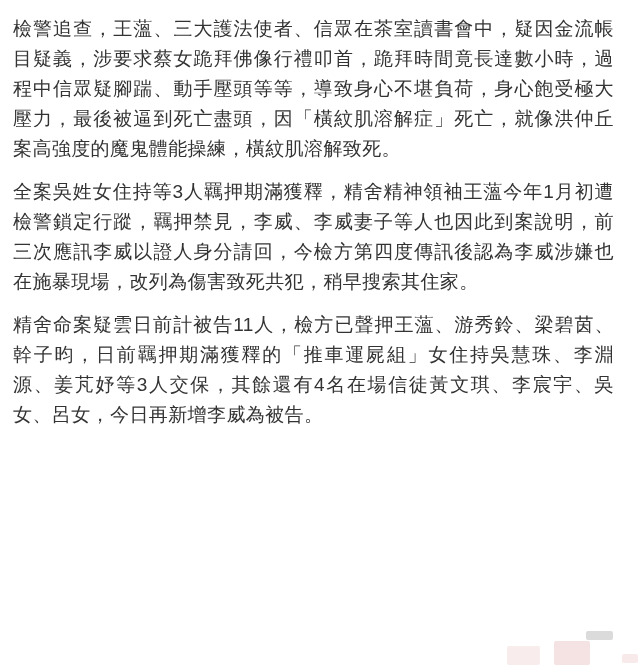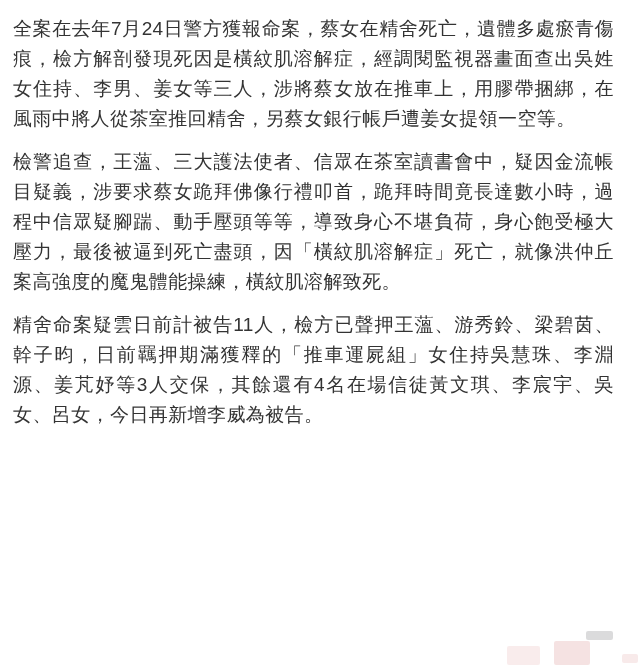--- a/index.html
+++ b/index.html
@@ -49,21 +49,21 @@
   }
   .smudge-pink-3 {
     left: 622px; top: 654px; width: 16px; height: 9px;
     background: rgba(243, 220, 220, 0.6);
   }
 </style>
 </head>
 <body>
 
 <div class="article">
-  <p>全案在去年7月24日警方獲報命案，蔡女在精舍死亡，遺體多處瘀青傷痕，檢方解剖發現死因是橫紋肌溶解症，經調閱監視器畫面查出吳姓女住持、李男、姜女等三人，涉將蔡女放在推車上，用膠帶捆綁，在風雨中將人從茶室推回精舍，另蔡女銀行帳戶遭姜女提領一空等。</p>
   <p>檢警追查，王薀、三大護法使者、信眾在茶室讀書會中，疑因金流帳目疑義，涉要求蔡女跪拜佛像行禮叩首，跪拜時間竟長達數小時，過程中信眾疑腳踹、動手壓頭等等，導致身心不堪負荷，身心飽受極大壓力，最後被逼到死亡盡頭，因「橫紋肌溶解症」死亡，就像洪仲丘案高強度的魔鬼體能操練，橫紋肌溶解致死。</p>
+  <p>全案吳姓女住持等3人羈押期滿獲釋，精舍精神領袖王薀今年1月初遭檢警鎖定行蹤，羈押禁見，李威、李威妻子等人也因此到案說明，前三次應訊李威以證人身分請回，今檢方第四度傳訊後認為李威涉嫌也在施暴現場，改列為傷害致死共犯，稍早搜索其住家。</p>
   <p>精舍命案疑雲日前計被告11人，檢方已聲押王薀、游秀鈴、梁碧茵、幹子昀，日前羈押期滿獲釋的「推車運屍組」女住持吳慧珠、李淵源、姜芃妤等3人交保，其餘還有4名在場信徒黃文琪、李宸宇、吳女、呂女，今日再新增李威為被告。</p>
 </div>
 
 <div class="smudge smudge-bar"></div>
 <div class="smudge smudge-pink-1"></div>
 <div class="smudge smudge-pink-2"></div>
 <div class="smudge smudge-pink-3"></div>
 
 </body></html>

